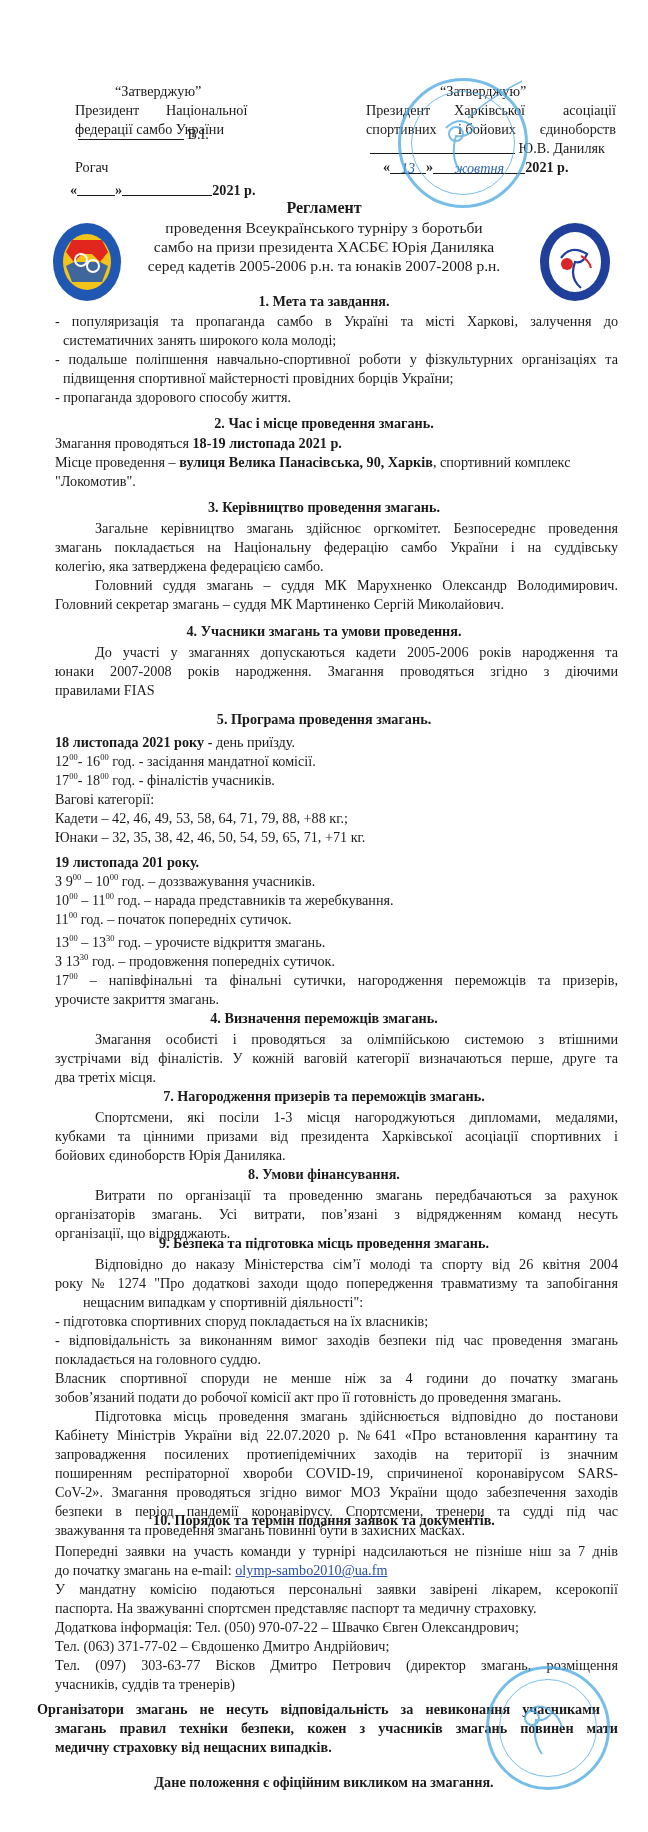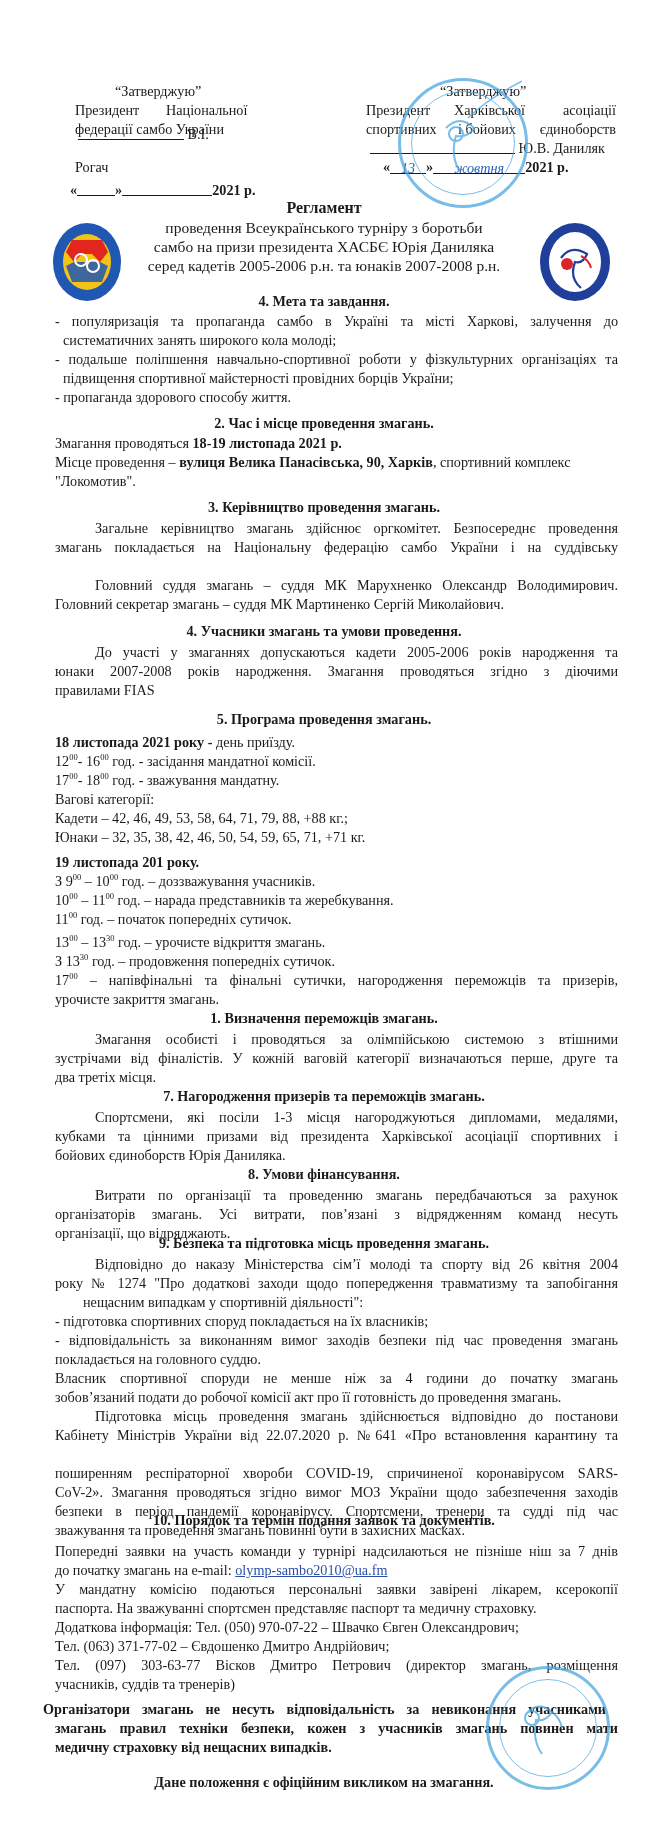--- a/index.html
+++ b/index.html
@@ -73,63 +73,64 @@
   </svg>
 
   <svg class="abs" style="left:539px;top:222px;" width="72" height="80" viewBox="0 0 72 80">
     <ellipse cx="36" cy="40" rx="35" ry="39" fill="#1f3f9a"></ellipse>
     <ellipse cx="36" cy="40" rx="26" ry="30" fill="#ffffff"></ellipse>
     <path d="M22 36 q10 -14 26 -4 q-4 10 -12 8 q-6 16 6 26" stroke="#1f3f9a" stroke-width="2.2" fill="none"></path>
     <circle cx="28" cy="42" r="6" fill="#d8262a"></circle>
     <path d="M42 34 q8 4 10 12" stroke="#d8262a" stroke-width="2" fill="none"></path>
   </svg>
 
-  <div class="line c h" style="top:292px;">4. Мета та завдання.</div>
+  <div class="line c h" style="top:292px;">1. Мета та завдання.</div>
   <div>
     <div class="line just" style="left:55px;top:312px;width:563px;">- популяризація та пропаганда самбо в Україні та місті Харкові, залучення до</div>
     <div class="line" style="left:63px;top:331px;">систематичних занять широкого кола молоді;</div>
     <div class="line just" style="left:55px;top:350px;width:563px;">- подальше поліпшення навчально-спортивної роботи у фізкультурних організаціях та</div>
     <div class="line" style="left:63px;top:369px;">підвищення спортивної майстерності провідних борців України;</div>
     <div class="line" style="left:55px;top:388px;">- пропаганда здорового способу життя.</div>
   </div>
 
   <div class="line c h" style="top:414px;">2. Час і місце проведення змагань.</div>
   <div class="line" style="left:55px;top:434px;"><span>Змагання проводяться </span><span class="b">18-19 листопада 2021 р.</span></div>
   <div class="line" style="left:55px;top:453px;"><span>Місце проведення – </span><span class="b">вулиця Велика Панасівська, 90, Харків</span><span>, спортивний комплекс</span></div>
   <div class="line" style="left:55px;top:472px;">"Локомотив".</div>
 
   <div class="line c h" style="top:498px;">3. Керівництво проведення змагань.</div>
   <div class="line just" style="left:95px;top:519px;width:523px;">Загальне керівництво змагань здійснює оргкомітет. Безпосереднє проведення</div>
   <div class="line just" style="left:55px;top:538px;width:563px;">змагань покладається на Національну федерацію самбо України і на суддівську</div>
+  <div class="line" style="left:55px;top:557px;">колегію, яка затверджена федерацією самбо.</div>
   <div class="line just" style="left:95px;top:576px;width:523px;">Головний суддя змагань – суддя МК Марухненко Олександр Володимирович.</div>
   <div class="line" style="left:55px;top:595px;">Головний секретар змагань – суддя МК Мартиненко Сергій Миколайович.</div>
 
   <div class="line c h" style="top:622px;">4. Учасники змагань та умови проведення.</div>
   <div class="line just" style="left:95px;top:643px;width:523px;">До участі у змаганнях допускаються кадети 2005-2006 років народження та</div>
   <div class="line just" style="left:55px;top:662px;width:563px;">юнаки 2007-2008 років народження. Змагання проводяться згідно з діючими</div>
   <div class="line" style="left:55px;top:681px;">правилами FIAS</div>
 
   <div class="line c h" style="top:710px;">5. Програма проведення змагань.</div>
   <div class="line" style="left:55px;top:733px;"><span class="b">18 листопада 2021 року -</span><span> день приїзду.</span></div>
   <div class="line" style="left:55px;top:752px;"><span>12</span><sup>00</sup><span>- 16</span><sup>00</sup><span> год. - засідання мандатної комісії.</span></div>
-  <div class="line" style="left:55px;top:771px;"><span>17</span><sup>00</sup><span>- 18</span><sup>00</sup><span> год. - зважування мандатну.</span></div>
+  <div class="line" style="left:55px;top:771px;"><span>17</span><sup>00</sup><span>- 18</span><sup>00</sup><span> год. - фіналістів учасників.</span></div>
   <div class="line" style="left:55px;top:790px;">Вагові категорії:</div>
   <div class="line" style="left:55px;top:809px;">Кадети – 42, 46, 49, 53, 58, 64, 71, 79, 88, +88 кг.;</div>
   <div class="line" style="left:55px;top:828px;">Юнаки – 32, 35, 38, 42, 46, 50, 54, 59, 65, 71, +71 кг.</div>
 
   <div class="line b" style="left:55px;top:853px;text-align:right;">19 листопада 201 року.</div>
   <div class="line" style="left:55px;top:872px;"><span>З 9</span><sup>00</sup><span> – 10</span><sup>00</sup><span>  год. – доззважування учасників.</span></div>
   <div class="line" style="left:55px;top:891px;"><span>10</span><sup>00</sup><span> – 11</span><sup>00</sup><span> год. – нарада представників та жеребкування.</span></div>
   <div class="line" style="left:55px;top:910px;"><span>11</span><sup>00</sup><span> год. – початок попередніх сутичок.</span></div>
   <div class="line" style="left:55px;top:933px;"><span>13</span><sup>00</sup><span> – 13</span><sup>30</sup><span> год. – урочисте відкриття змагань.</span></div>
   <div class="line" style="left:55px;top:952px;"><span>З 13</span><sup>30</sup><span> год. – продовження попередніх сутичок.</span></div>
   <div class="line just" style="left:55px;top:971px;width:563px;"><span>17</span><sup>00</sup><span> – напівфінальні та фінальні сутички, нагородження переможців та призерів,</span></div>
   <div class="line" style="left:55px;top:990px;">урочисте закриття змагань.</div>
 
-  <div class="line c h" style="top:1009px;">1. Визначення переможців змагань.</div>
+  <div class="line c h" style="top:1009px;">4. Визначення переможців змагань.</div>
   <div class="line just" style="left:95px;top:1030px;width:523px;">Змагання особисті і проводяться за олімпійською системою з втішними</div>
   <div class="line just" style="left:55px;top:1049px;width:563px;">зустрічами від фіналістів. У кожній ваговій категорії визначаються перше, друге та</div>
   <div class="line" style="left:55px;top:1068px;">два третіх місця.</div>
 
   <div class="line c h" style="top:1087px;">7. Нагородження призерів та переможців змагань.</div>
   <div class="line just" style="left:95px;top:1108px;width:523px;">Спортсмени, які посіли 1-3 місця нагороджуються дипломами, медалями,</div>
   <div class="line just" style="left:55px;top:1127px;width:563px;">кубками та цінними призами від президента Харківської асоціації спортивних  і</div>
   <div class="line" style="left:55px;top:1146px;">бойових   єдиноборств Юрія Даниляка.</div>
 
   <div class="line c h" style="top:1165px;">8. Умови фінансування.</div>
@@ -141,36 +142,37 @@
   <div class="line just" style="left:95px;top:1255px;width:523px;">Відповідно до наказу Міністерства  сім’ї молоді та спорту від 26 квітня 2004</div>
   <div class="line just" style="left:55px;top:1274px;width:563px;">року № 1274 "Про додаткові заходи щодо попередження травматизму та запобігання</div>
   <div class="line" style="left:55px;top:1293px;margin-left:28px;">нещасним випадкам у спортивній діяльності":</div>
   <div class="line" style="left:55px;top:1312px;">- підготовка спортивних споруд покладається на їх власників;</div>
   <div class="line just" style="left:55px;top:1331px;width:563px;">- відповідальність за виконанням вимог заходів безпеки під час проведення змагань</div>
   <div class="line" style="left:55px;top:1350px;">покладається на головного суддю.</div>
   <div class="line just" style="left:55px;top:1369px;width:563px;">Власник спортивної споруди не менше ніж за 4 години до початку змагань</div>
   <div class="line" style="left:55px;top:1388px;">зобов’язаний подати до робочої комісії акт про її готовність до проведення змагань.</div>
   <div class="line just" style="left:95px;top:1407px;width:523px;">Підготовка місць проведення змагань здійснюється відповідно до постанови</div>
   <div class="line just" style="left:55px;top:1426px;width:563px;">Кабінету Міністрів України від 22.07.2020 р. №641 «Про встановлення карантину та</div>
+  <div class="line just" style="left:55px;top:1445px;width:563px;">запровадження посилених протиепідемічних заходів на території із значним</div>
   <div class="line just" style="left:55px;top:1464px;width:563px;">поширенням респіраторної хвороби COVID-19, спричиненої коронавірусом SARS-</div>
   <div class="line just" style="left:55px;top:1483px;width:563px;">CoV-2». Змагання проводяться згідно вимог МОЗ України щодо забезпечення заходів</div>
   <div class="line just" style="left:55px;top:1502px;width:563px;">безпеки в період пандемії коронавірусу. Спортсмени, тренери та судді під час</div>
   <div class="line" style="left:55px;top:1521px;">зважування та проведення змагань повинні бути в захисних масках.</div>
 
   <div class="line c h" style="top:1511px;left:0;">10. Порядок та термін подання заявок та документів.</div>
   <div class="line just" style="left:55px;top:1542px;width:563px;">Попередні заявки на участь команди у турнірі надсилаються не пізніше ніш за 7 днів</div>
   <div class="line" style="left:55px;top:1561px;"><span>до початку змагань на e-mail: </span><a class="link">olymp-sambo2010@ua.fm</a></div>
   <div class="line just" style="left:55px;top:1580px;width:563px;">У мандатну комісію  подаються персональні заявки завірені лікарем, ксерокопії</div>
   <div class="line" style="left:55px;top:1599px;">паспорта. На зважуванні спортсмен представляє паспорт та медичну страховку.</div>
   <div class="line" style="left:55px;top:1618px;">Додаткова інформація: Тел. (050) 970-07-22 – Швачко Євген Олександрович;</div>
   <div class="line" style="left:55px;top:1637px;">Тел. (063) 371-77-02 – Євдошенко Дмитро Андрійович;</div>
   <div class="line just" style="left:55px;top:1656px;width:563px;">Тел. (097) 303-63-77 Вісков Дмитро Петрович (директор змагань, розміщення</div>
   <div class="line" style="left:55px;top:1675px;">учасників, суддів та тренерів)</div>
 
-  <div class="line just b" style="left:43px;top:1700px;width:563px;">Організатори змагань не несуть відповідальність за невиконання учасниками</div>
+  <div class="line just b" style="left:37px;top:1700px;width:563px;">Організатори змагань не несуть відповідальність за невиконання учасниками</div>
   <div class="line just b" style="left:55px;top:1719px;width:563px;">змагань правил техніки безпеки, кожен з учасників змагань повинен мати</div>
   <div class="line b" style="left:55px;top:1738px;">медичну страховку від нещасних випадків.</div>
 
   <div class="line c b" style="top:1773px;">Дане положення є офіційним викликом на змагання.</div>
 
   <div class="stamp" style="left:486px;top:1666px;width:118px;height:118px;">
     <svg viewBox="0 0 118 118" width="118" height="118" style="position:absolute;left:-3px;top:-3px;">
       <path d="M40 48 q12 -14 26 -2 q-6 10 -16 8 q-4 20 6 34" stroke="#4aa8df" stroke-width="2" fill="none"></path>
       <circle cx="46" cy="52" r="7" stroke="#4aa8df" stroke-width="2" fill="none"></circle>
       <path d="M66 46 q8 6 10 16" stroke="#4aa8df" stroke-width="2" fill="none"></path>

